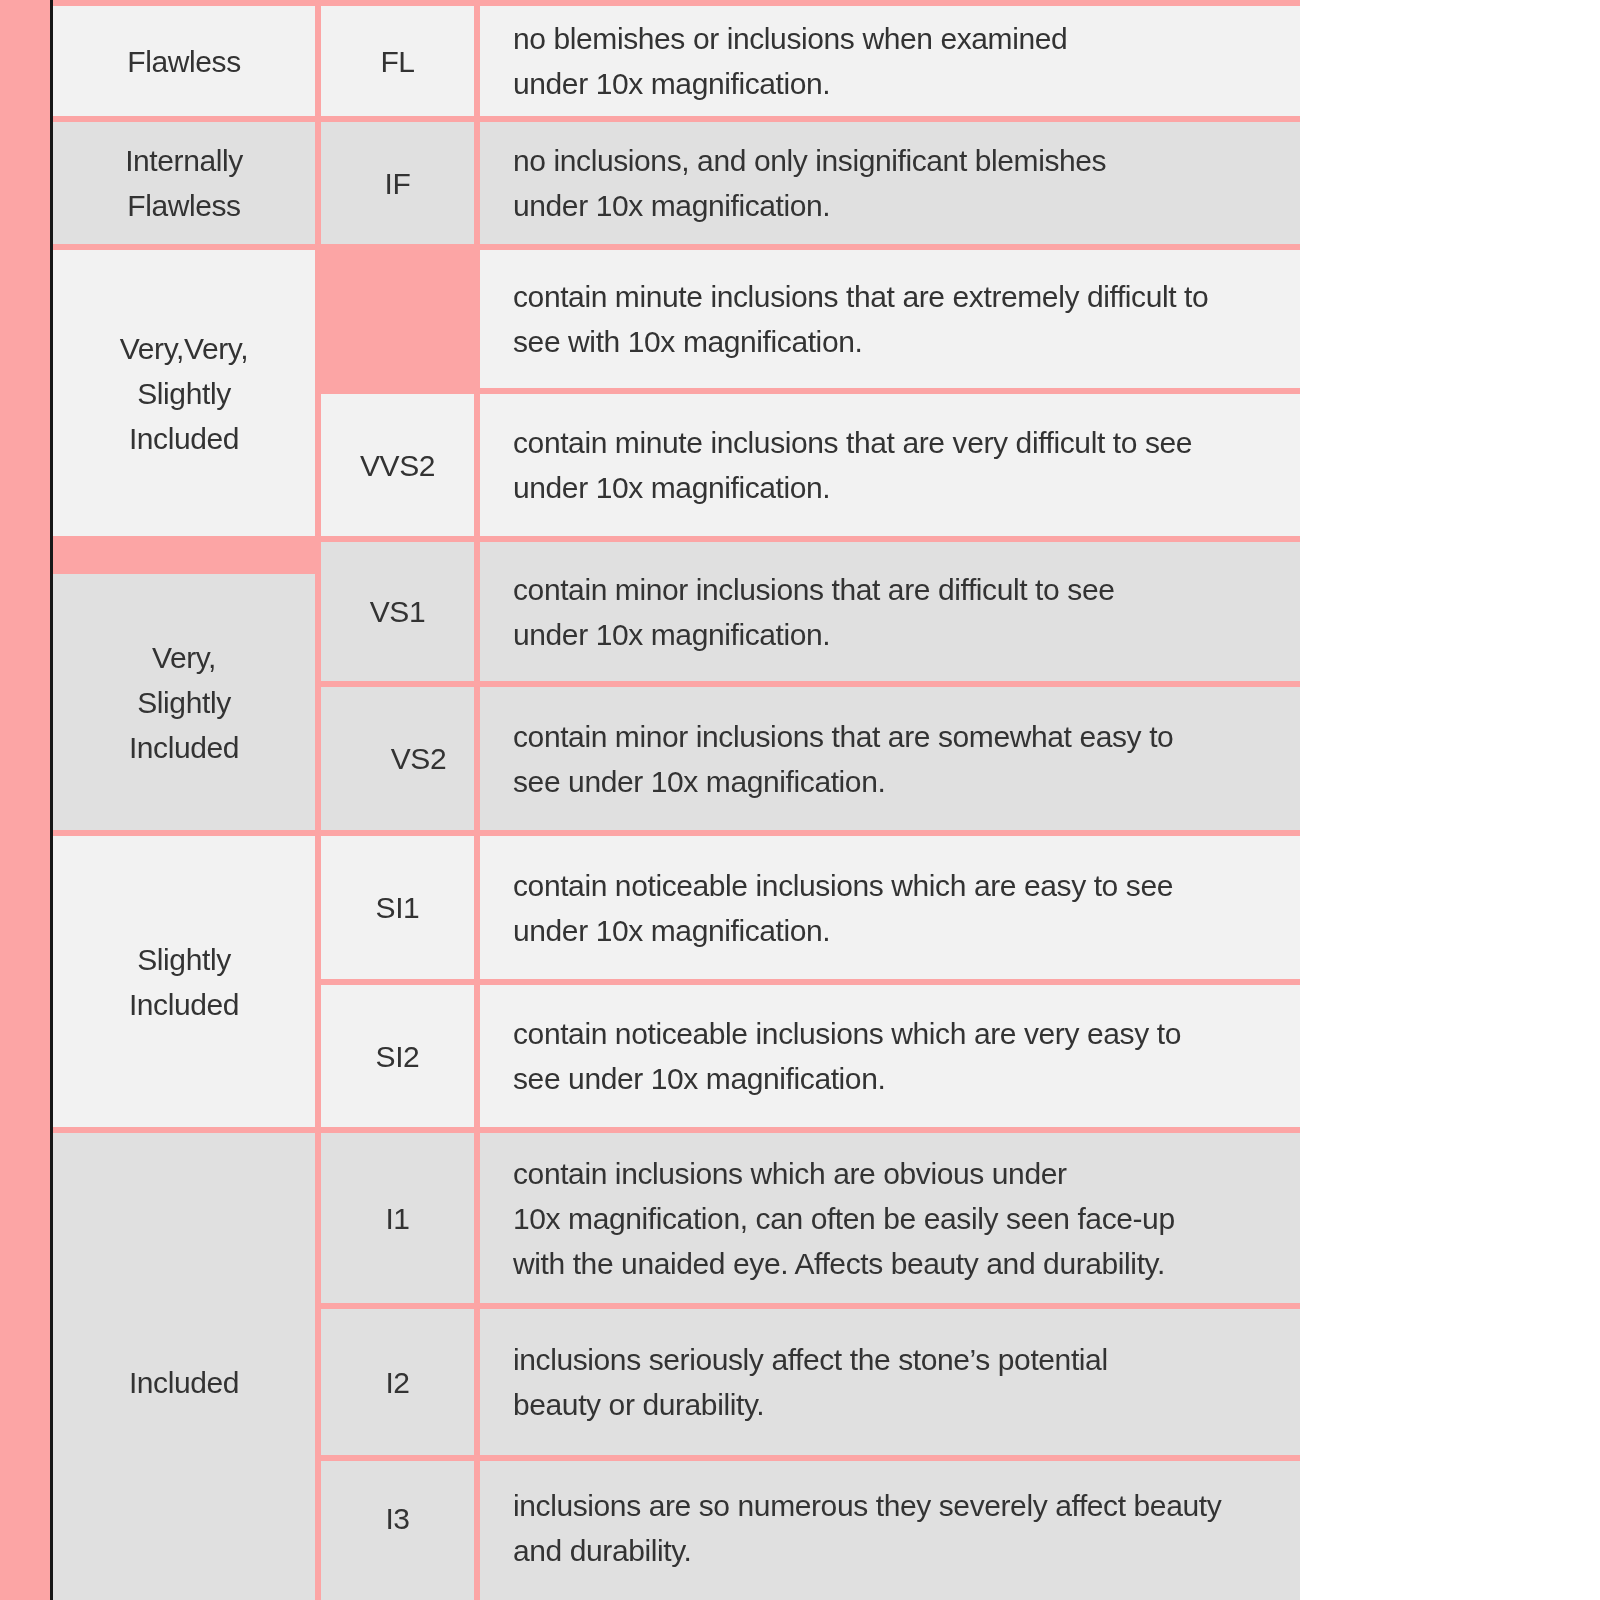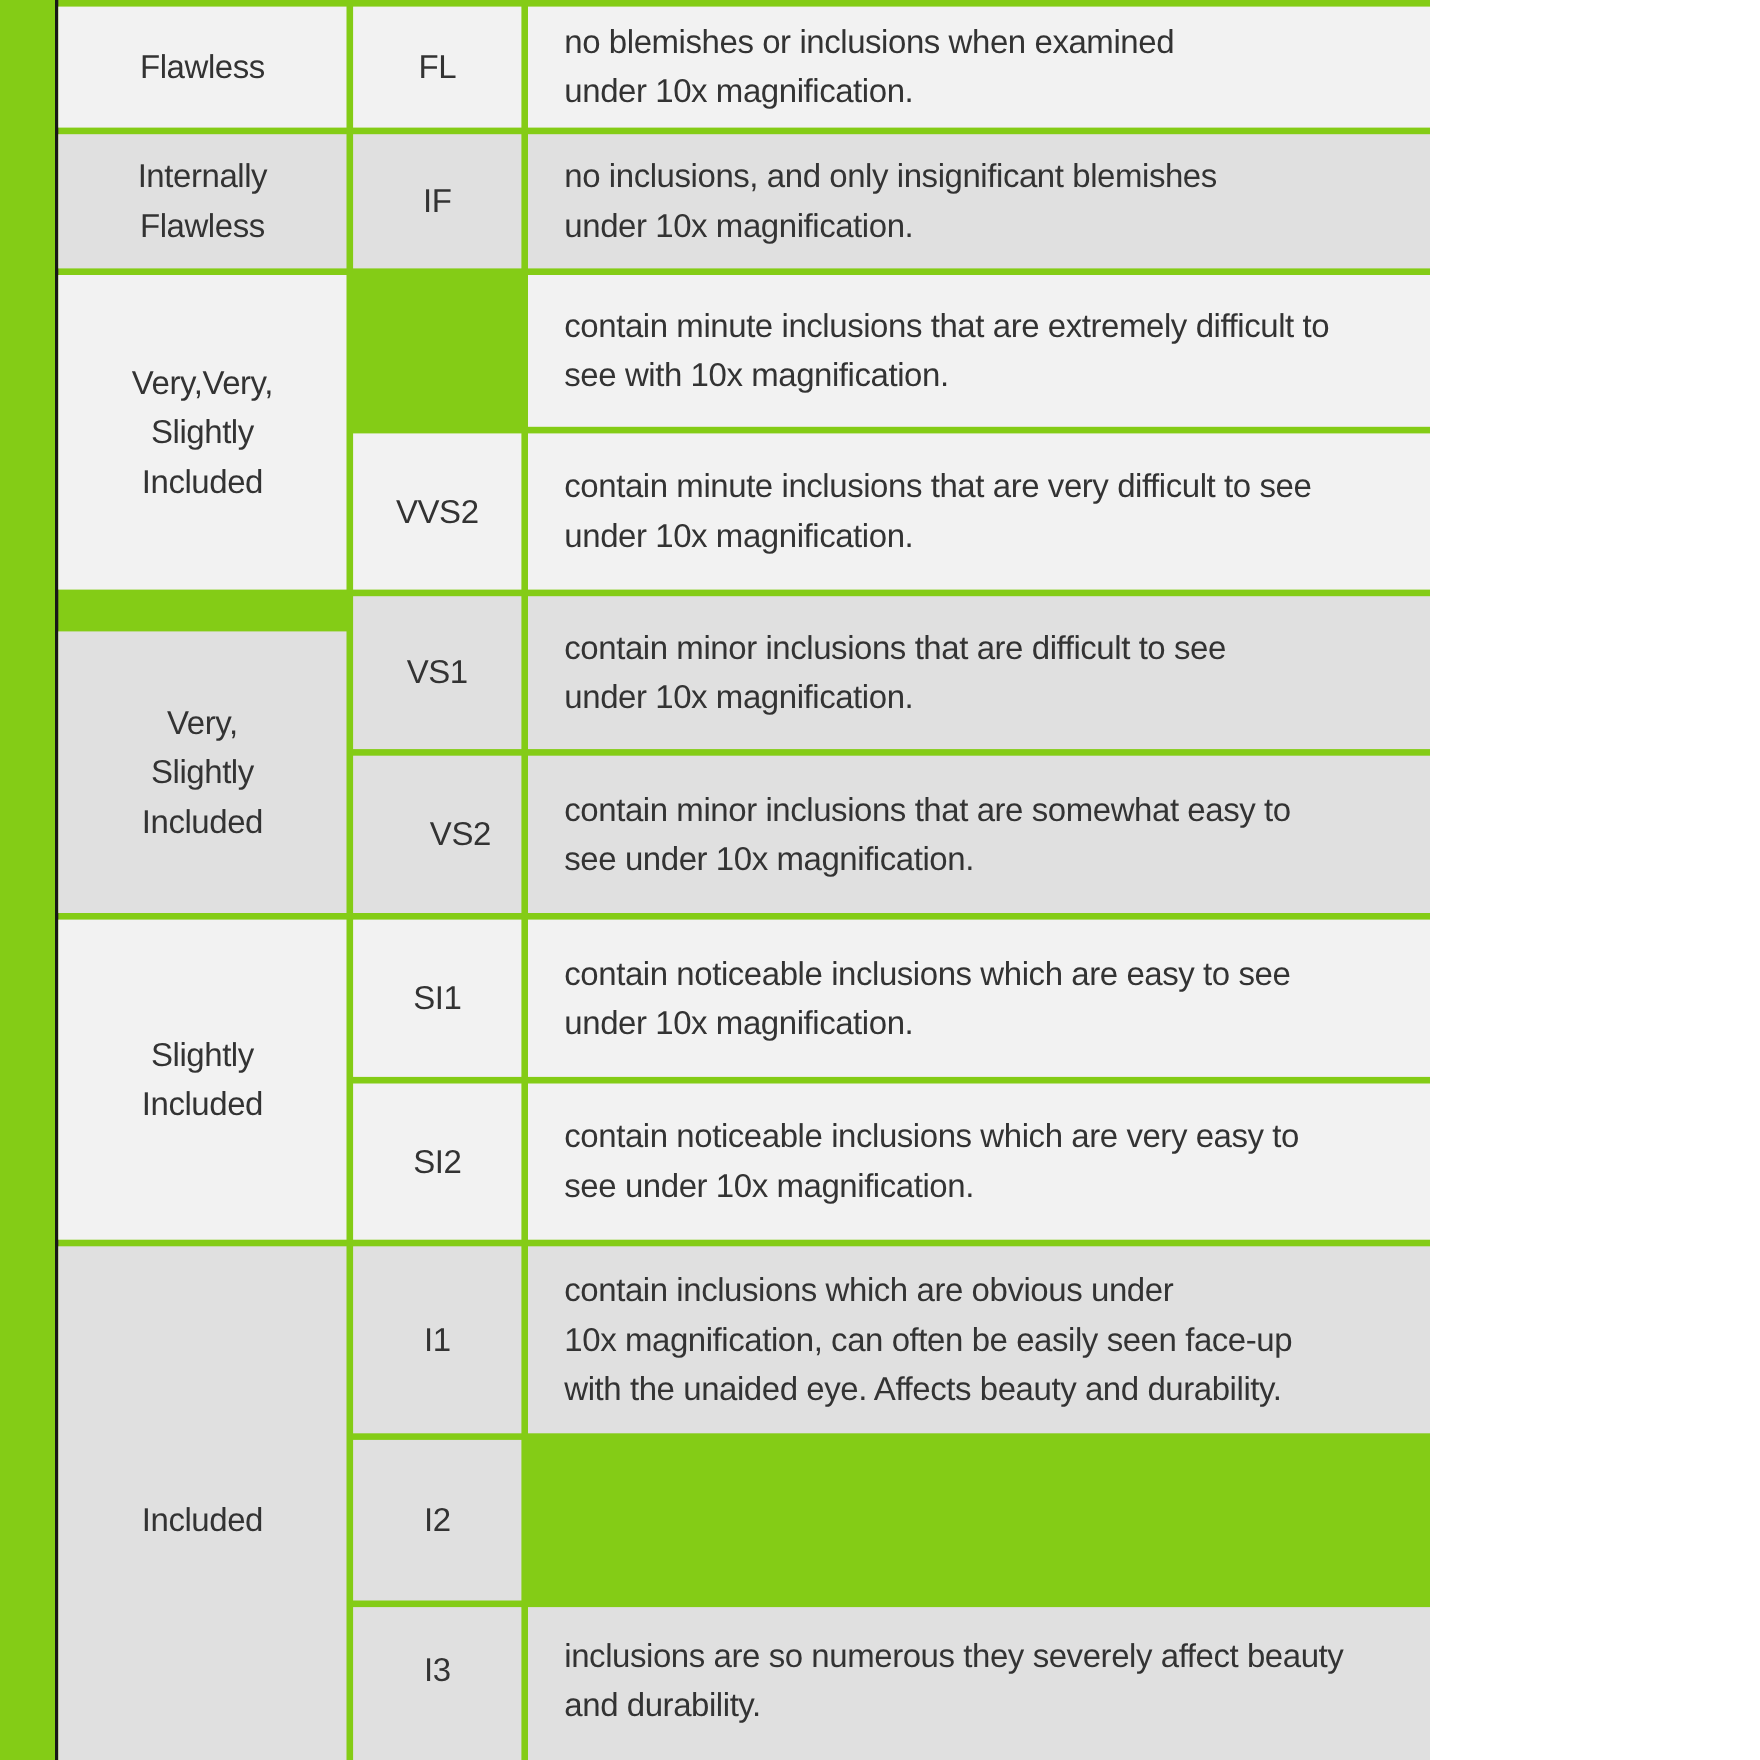--- a/index.html
+++ b/index.html
@@ -1,21 +1,21 @@
 <!DOCTYPE html>
 <html><head>
 <meta charset="utf-8">
 <style>
   html,body{margin:0;padding:0;}
   body{
     width:1600px;height:1600px;overflow:hidden;
     background:#ffffff;
     font-family:"Liberation Sans", sans-serif;
   }
-  .frame{position:relative;width:1300px;height:1600px;background:#84cc16;overflow:hidden;}
+  .frame{position:relative;width:1300px;height:1600px;background:#fca5a5;overflow:hidden;}
   .side-rule{position:absolute;top:0;height:1600px;background:#171717;}
   .rule-left{left:50px;width:3px;}
   .rule-right{left:1541px;width:4px;}
   .grid{
     position:absolute;left:53px;top:6px;width:1488px;
     display:grid;
     grid-template-columns:262px 153px 1061px;
     grid-template-rows:110px 122px 138px 142px 139px 143px 143px 142px 170px 146px 170px;
     gap:6px;
   }
@@ -79,18 +79,20 @@
     <div class="cell code light" style="grid-row:8;">SI2</div>
     <div class="cell desc light" style="grid-row:8;">contain noticeable inclusions which are very easy to
 see under 10x magnification.</div>
 
     <div class="cell cat dark" style="grid-row:9 / span 3;">Included</div>
     <div class="cell code dark" style="grid-row:9;">I1</div>
     <div class="cell desc dark" style="grid-row:9;">contain inclusions which are obvious under
 10x magnification, can often be easily seen face-up
 with the unaided eye. Affects beauty and durability.</div>
     <div class="cell code dark" style="grid-row:10;">I2</div>
+    <div class="cell desc dark" style="grid-row:10;">inclusions seriously affect the stone’s potential
+beauty or durability.</div>
     <div class="cell code dark" style="grid-row:11;align-items:flex-start;padding-top:35px;">I3</div>
     <div class="cell desc dark" style="grid-row:11;align-items:flex-start;padding-top:22px;">inclusions are so numerous they severely affect beauty
 and durability.</div>
 
   </div>
 </div>
 
 </body></html>

